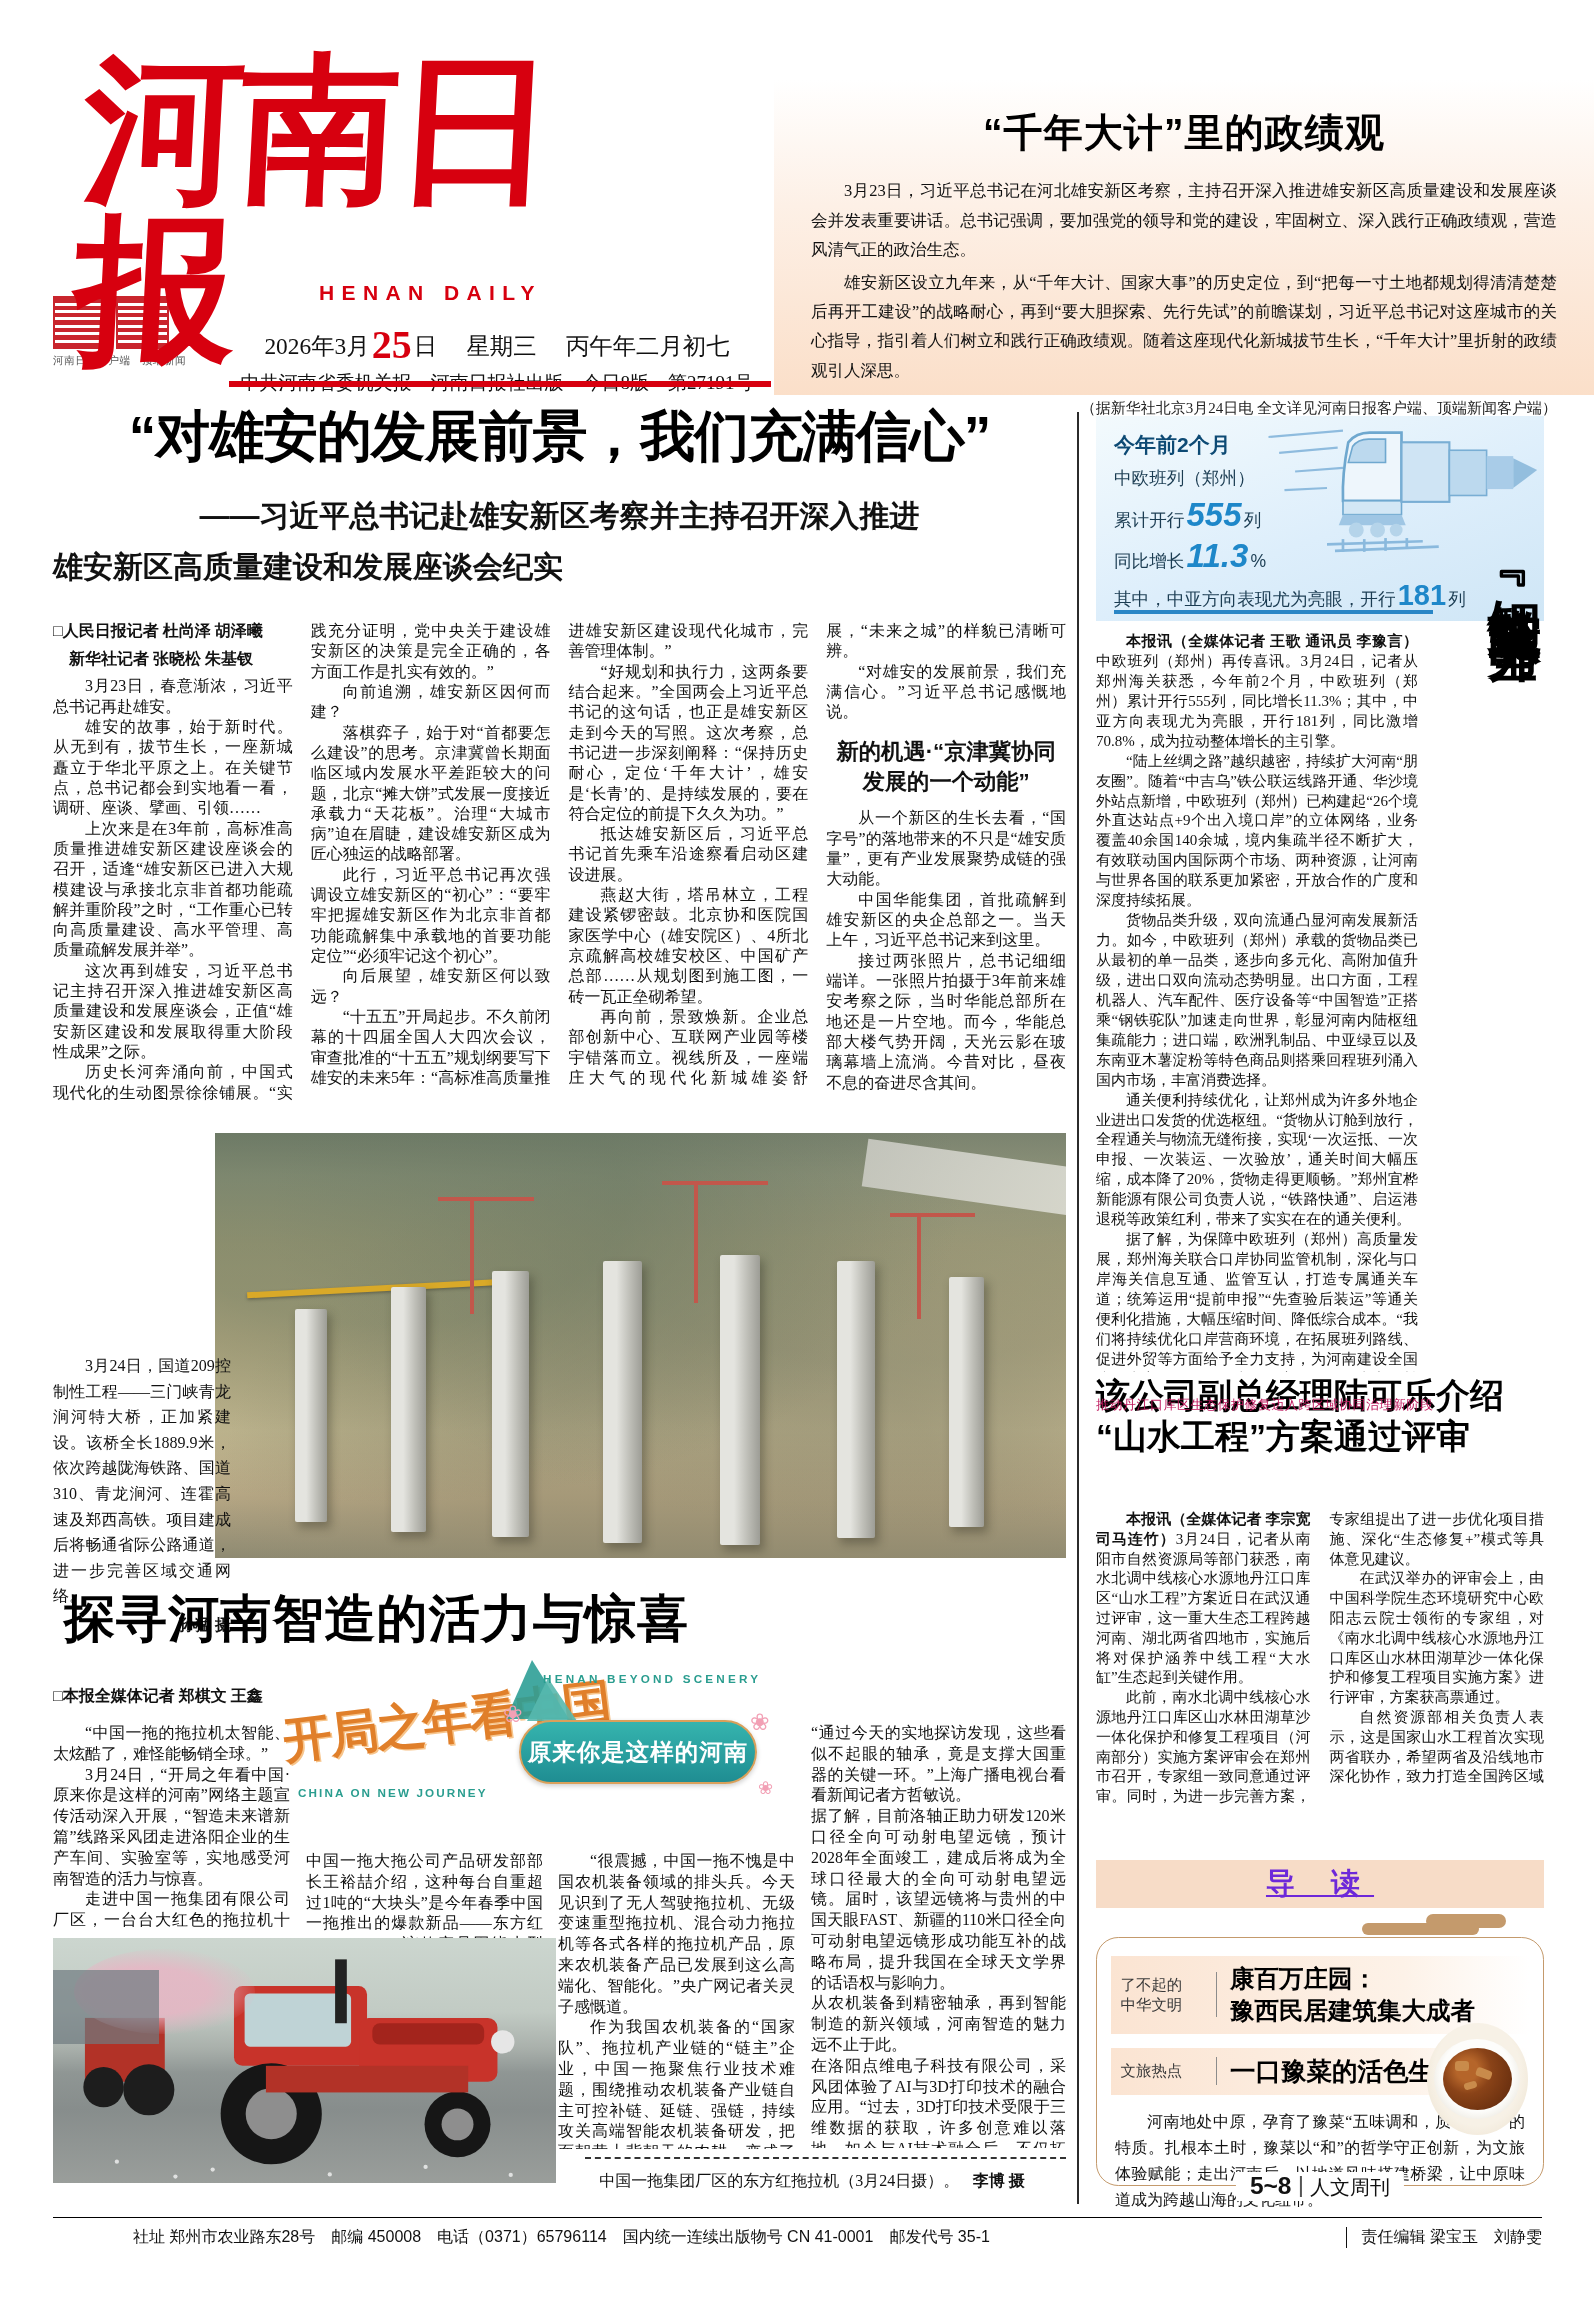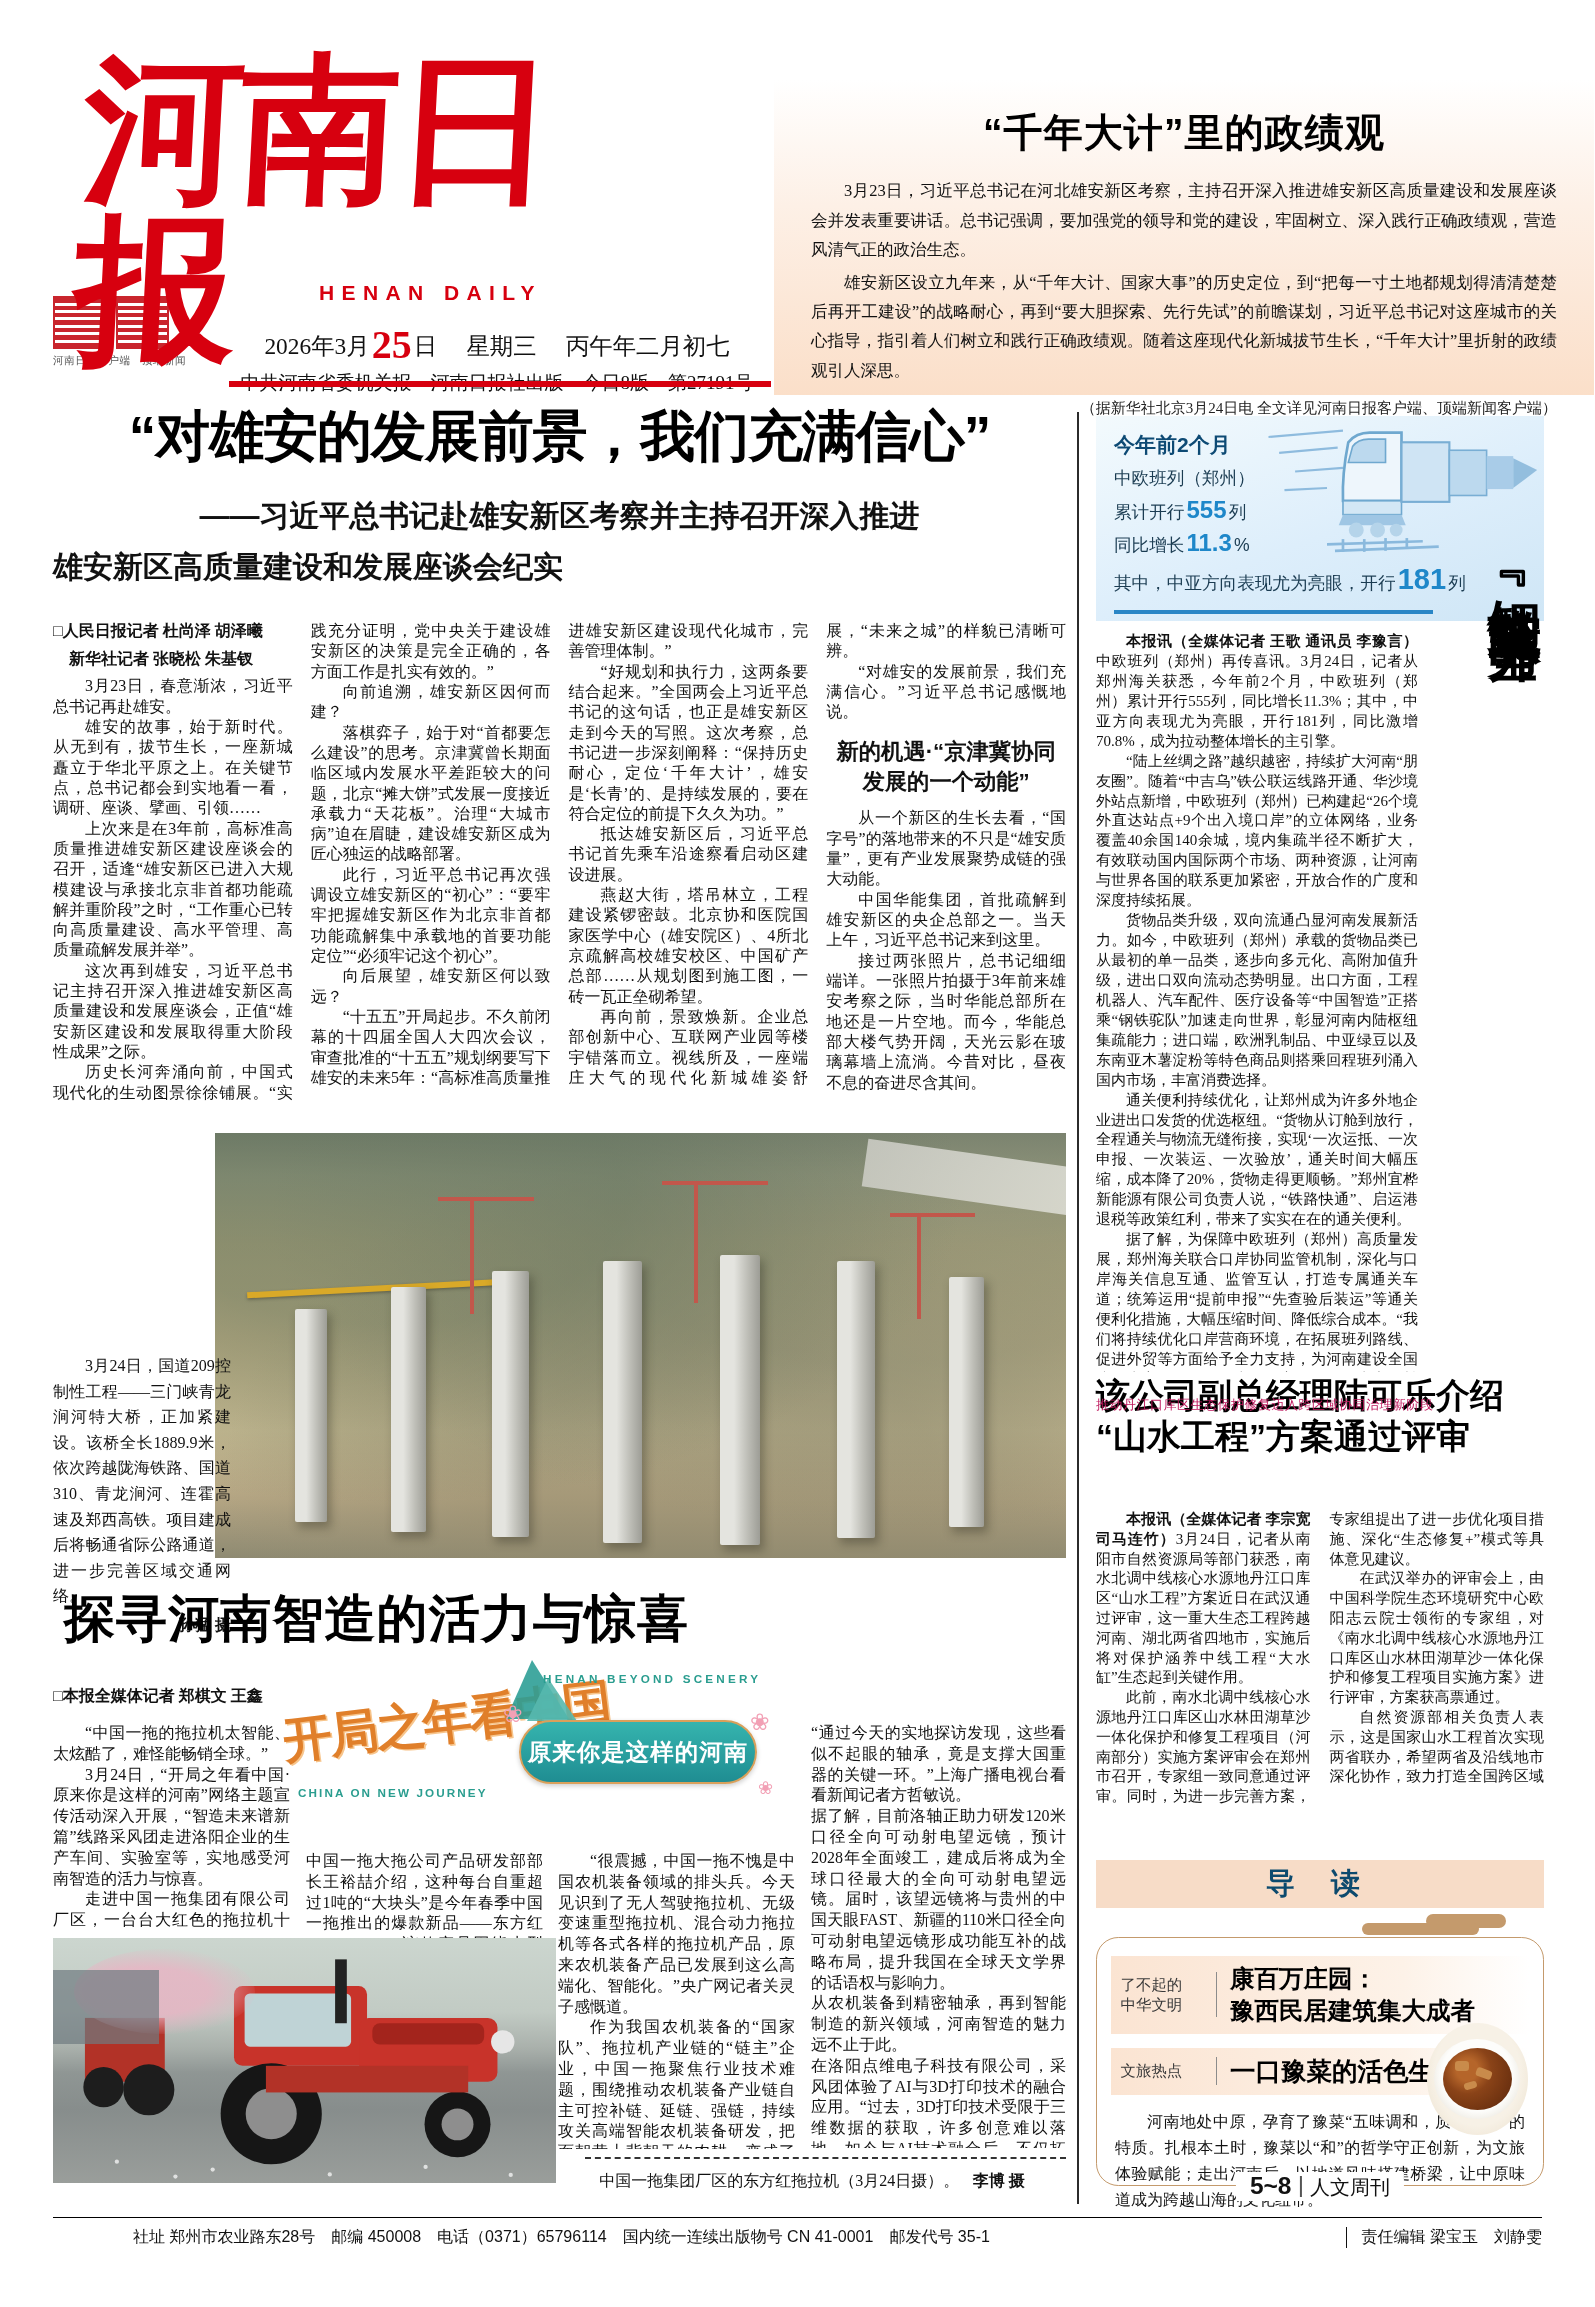--- a/index.html
+++ b/index.html
@@ -50,21 +50,21 @@
 
   .v-rule{left:1077px;top:412px;width:1.6px;height:1792px;background:#2b2b2b;}
 
   
   .info-box{left:1096px;top:416px;width:448px;height:205px;
     background:linear-gradient(160deg,#f3fafd 0%,#ddeefb 55%,#cfe6f6 100%);overflow:hidden;}
   .info-stats{position:absolute;left:18px;top:15px;width:415px;}
   .info-stats .row{margin-bottom:7.4px;white-space:nowrap;}
   .lbl-b{font-family:"Liberation Sans","DejaVu Sans",sans-serif;font-weight:bold;font-size:21px;color:#0d4a74;}
   .lbl{font-family:"Liberation Sans","DejaVu Sans",sans-serif;font-size:17.6px;color:#1b3c52;}
-  .num-xl{font-family:"Liberation Sans","DejaVu Sans",sans-serif;font-weight:bold;font-size:24px;color:#1e87c9;line-height:1;}
+  .num-xl{font-family:"Liberation Sans","DejaVu Sans",sans-serif;font-weight:bold;font-size:33px;color:#1e87c9;line-height:1;font-style:italic;}
   .num-l{font-family:"Liberation Sans","DejaVu Sans",sans-serif;font-weight:bold;font-size:29px;color:#1e87c9;line-height:1;}
   .info-rule{position:absolute;left:18px;bottom:7.4px;width:319px;height:3.2px;background:#2a86c6;}
   .train-svg{position:absolute;right:4.3px;top:5.3px;}
 
   
   .vert-head{left:1424px;top:554px;width:119px;height:755px;writing-mode:vertical-rl;
     font-family:"Liberation Sans","DejaVu Sans",sans-serif;font-weight:900;font-size:53px;
     letter-spacing:4.3px;color:#000;text-align:left;line-height:1.05;}
 
   
@@ -78,21 +78,21 @@
     font-family:"Liberation Sans","DejaVu Sans",sans-serif;color:#000;}
   .water-sub{left:1096px;top:1396px;width:448px;font-size:13px;color:#be185d;letter-spacing:0.5px;}
   .water-body{left:1096px;top:1510px;width:448px;height:298px;column-count:2;column-gap:19px;
     font-size:15px;line-height:1.32;text-align:justify;overflow:hidden;}
   .water-body p{margin:0;text-indent:2em;}
 
   
   .daodu-band{left:1096px;top:1860px;width:448px;height:48px;background:#f7dcc7;
     display:flex;align-items:center;justify-content:center;}
   .daodu-band .t{font-family:"Liberation Sans","DejaVu Sans",sans-serif;font-weight:bold;
-    font-size:29px;letter-spacing:14px;color:#0c4a6e;}
+    font-size:29px;letter-spacing:14px;color:#6d28d9;text-decoration:underline;}
   .daodu-box{left:1096px;top:1937px;width:448px;height:249px;border:1.6px solid #c49a6c;
     border-radius:22.3px;box-sizing:border-box;background:#fff;}
   .cloud{position:absolute;background:#c49a6c;border-radius:10.6px;}
   .daodu-entry{position:relative;margin:18px 14px 0 14px;display:flex;align-items:center;
     background:linear-gradient(90deg,#fbe4d2 0%,#fdf2e8 70%,rgba(255,255,255,0) 100%);padding:7.4px 9.6px;}
   .daodu-tag{width:93px;font-size:15.4px;color:#3a3a3a;line-height:1.3;flex:none;}
   .daodu-div{width:1.6px;height:45px;background:#8c8c8c;margin:0 12.8px 0 2.1px;flex:none;}
   .daodu-title{font-family:"Liberation Sans","DejaVu Sans",sans-serif;font-weight:bold;
     font-size:24.5px;line-height:1.28;color:#000;}
   .daodu-body{margin:14px 18px 0 18px;font-size:16px;line-height:1.62;text-align:justify;text-indent:2em;}

